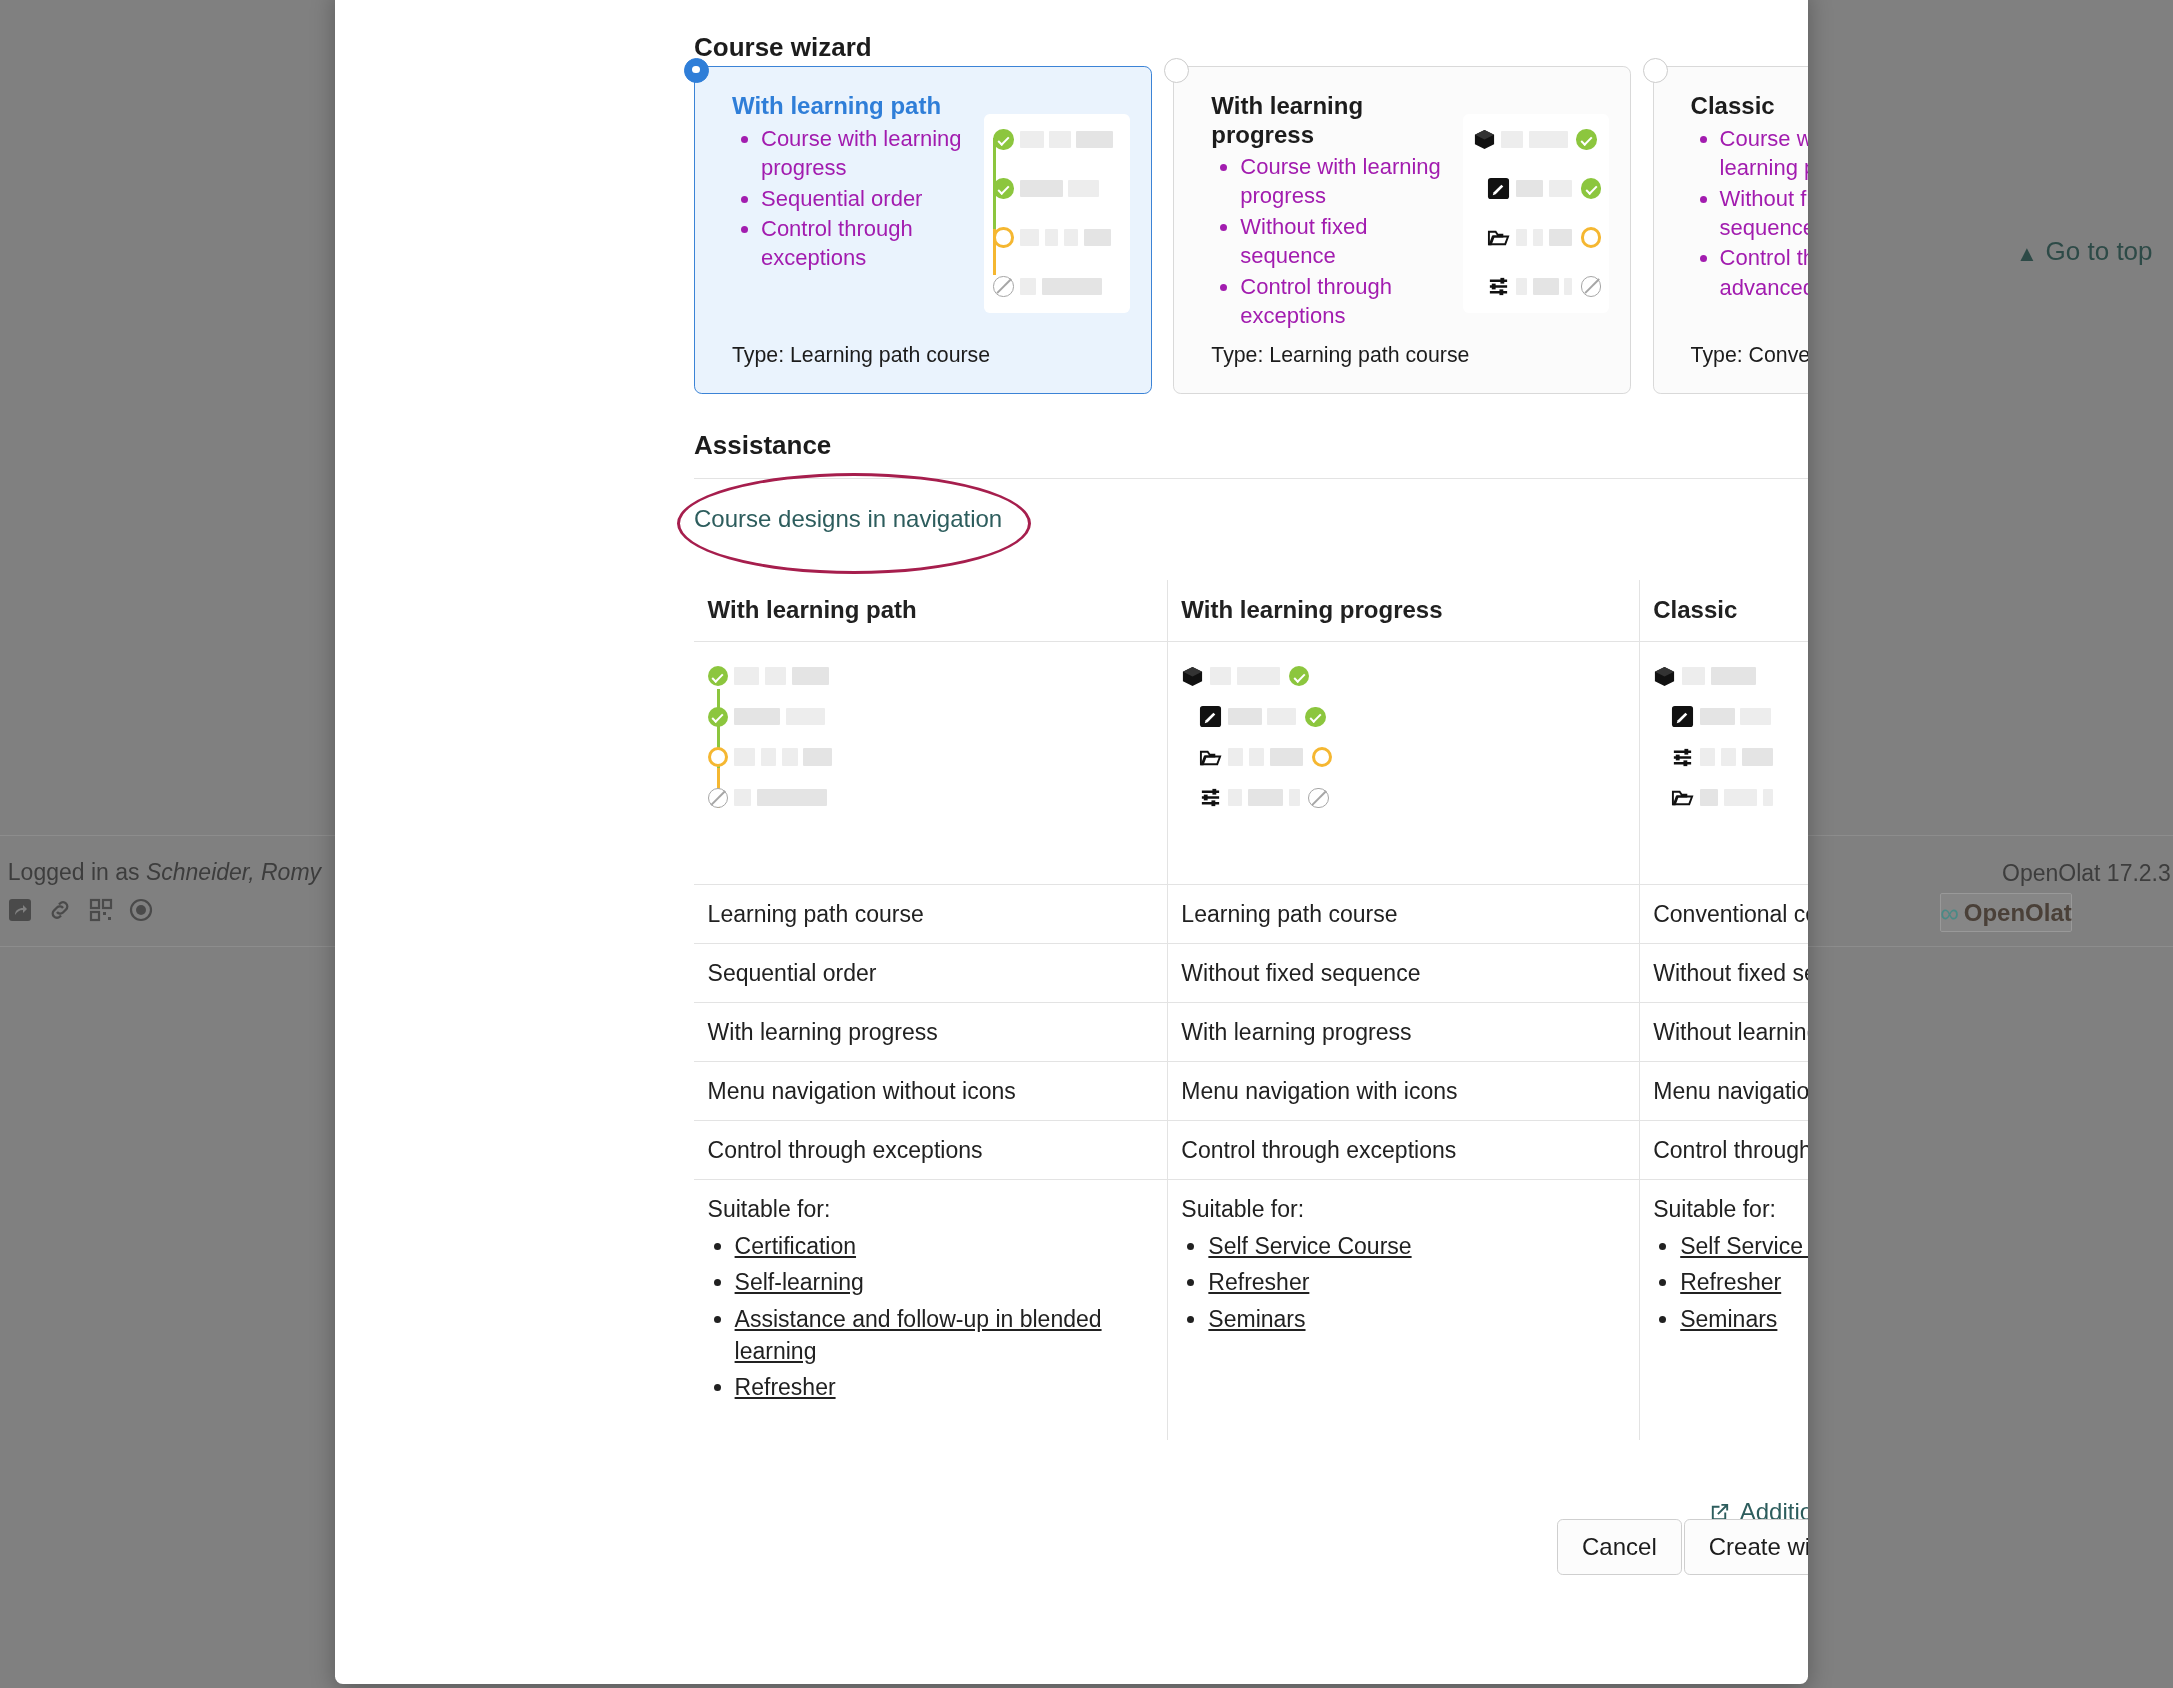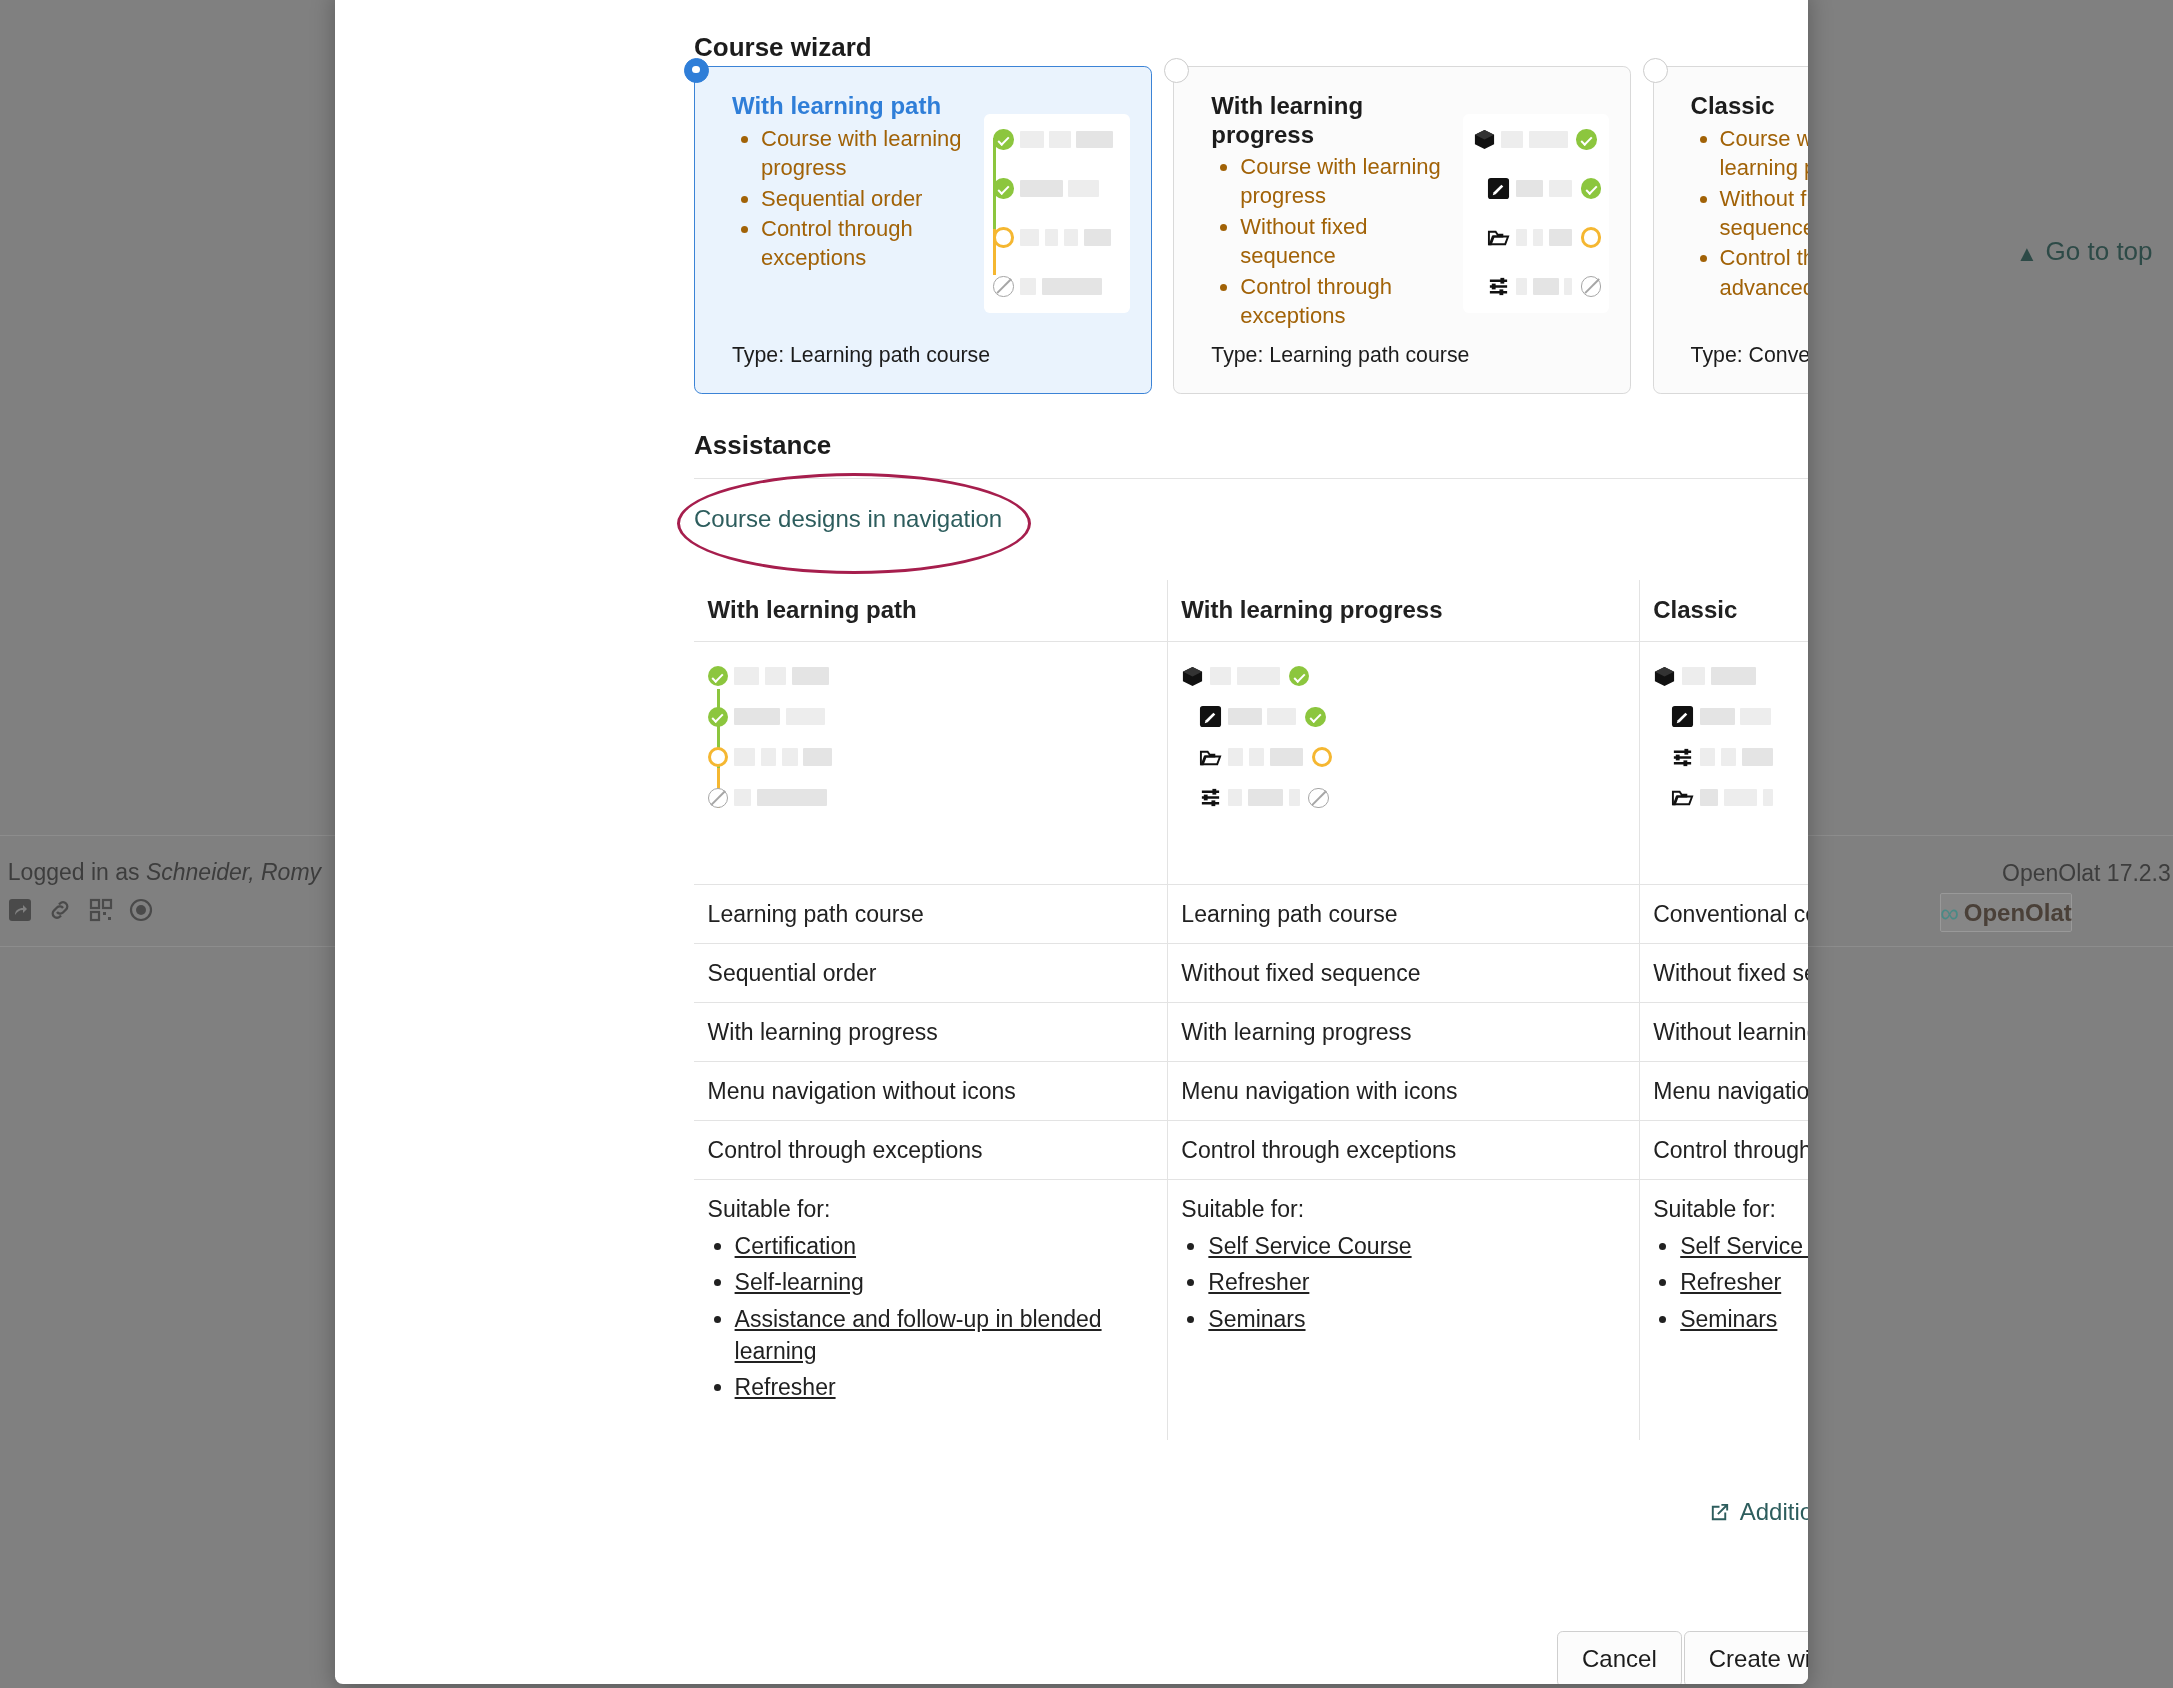--- a/index.html
+++ b/index.html
@@ -81,21 +81,21 @@
   }
   .design-card.selected .radio::after{
     content:""; position:absolute; left:6.8px; top:6.8px; width:7.8px; height:7.8px;
     border-radius:50%; background:#ffffff;
   }
   .card-body { display:flex; }
   .card-text { width:243px; }
   .card-title { font-size:24px; font-weight:bold; color:#1c1c1c; line-height:1.18; margin-bottom:2.9px;}
   .design-card.selected .card-title { color:#2f7ed8; }
   .card-list { margin:0; padding-left:29px; }
-  .card-list li { font-size:22px; color:#a16207; line-height:1.34; margin-bottom:1px; }
+  .card-list li { font-size:22px; color:#a21caf; line-height:1.34; margin-bottom:1px; }
   .card-type { position:absolute; left:37px; bottom:25px; font-size:21.3px; color:#1c1c1c; white-space:nowrap;}
 
   
   .preview {
     position:absolute; right:21.3px; top:47px;
     width:146px; height:199px; background:#ffffff; border-radius:5.8px;
     padding:13.6px 7.8px 0 9.7px;
   }
   .design-card.selected .preview{ background:#ffffff; }
   .prow { display:flex; align-items:center; gap:5.8px; height:23px; margin-bottom:26px; position:relative;}
@@ -168,21 +168,21 @@
 
   
   #manual-link {
     position:absolute; left:1373px; top:1510px;
     font-size:24px; color:#2d5d5d; display:flex; align-items:center; gap:8.7px;
     cursor:pointer; white-space:nowrap;
   }
   #manual-link svg { width:23px; height:23px; }
 
   #modal-buttons {
-    position:absolute; left:1222px; top:1643px;
+    position:absolute; left:1222px; top:1531px;
     display:flex; gap:2px; align-items:center;
   }
   .btn {
     font-family:"Liberation Sans", sans-serif;
     font-size:24px; color:#1c1c1c;
     background:#fcfcfc; border:1px solid #cfcfcf; border-radius:5.8px;
     padding:12.6px 24px; cursor:pointer; white-space:nowrap;
   }
 </style>
 </head>

